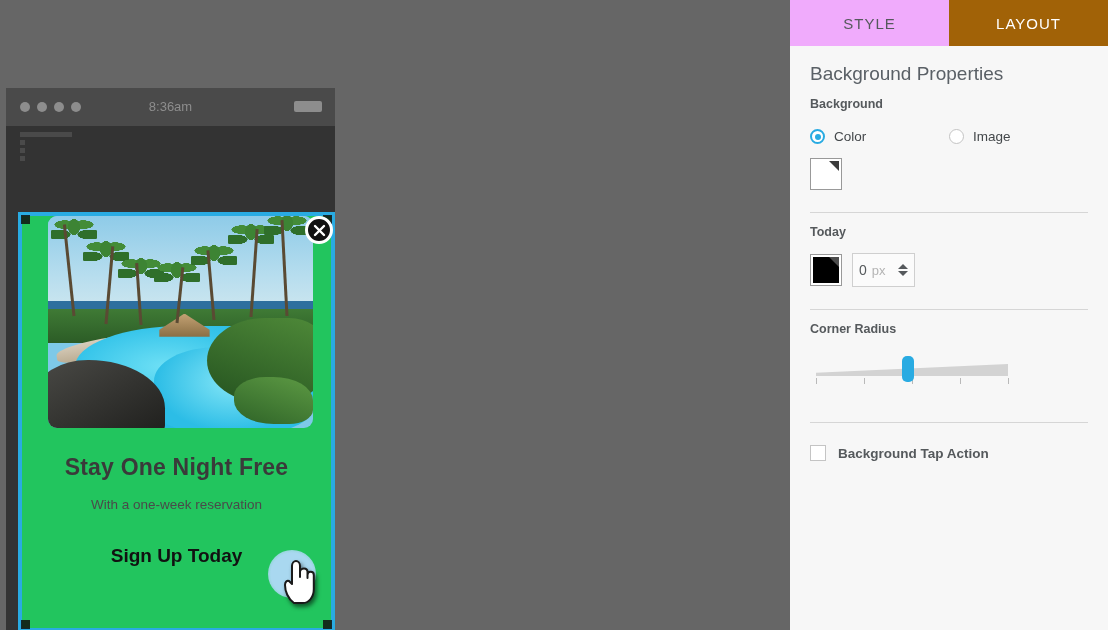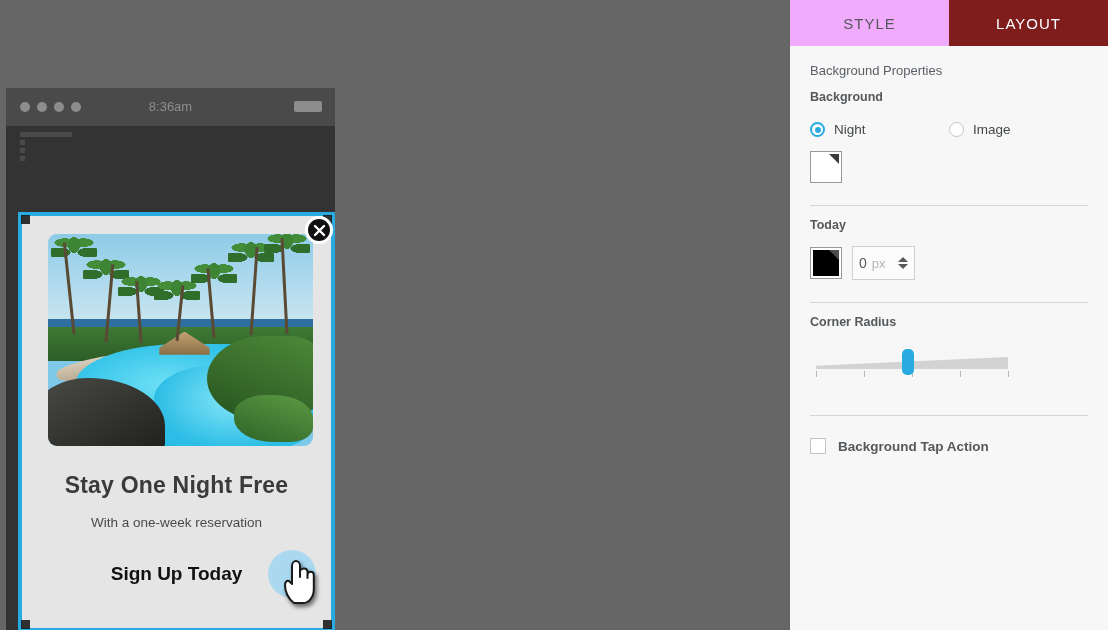--- a/index.html
+++ b/index.html
@@ -62,22 +62,22 @@
     position: absolute; width: 9px; height: 9px;
     background: #111; opacity: .85;
   }
   .handle.tl { left: -1px; top: -1px; }
   .handle.tr { right: -1px; top: -1px; }
   .handle.bl { left: -1px; bottom: -1px; }
   .handle.br { right: -1px; bottom: -1px; }
 
   #popup-inner {
     position: absolute; inset: 0;
-    background: #e5e5e5;
-    padding: 18px 26px 0 26px;
+    background: #22c55e;
+    padding: 0 26px 0 26px;
   }
 
   
   #hero {
     position: relative;
     width: 265px; height: 212px;
     border-radius: 9px;
     overflow: hidden;
     background: #7ec9e8;
   }
@@ -190,26 +190,26 @@
     position: absolute; right: 0; top: 0;
     width: 318px; height: 630px;
     background: #f7f7f7;
   }
   #tabs { display: flex; height: 46px; }
   .tab {
     flex: 1; display: flex; align-items: center; justify-content: center;
     font-size: 15px; letter-spacing: 1px;
   }
   .tab.active { background: #f0abfc; color: #55595c; }
-  .tab.inactive { background: #7f1d1d; color: #ffffff; }
+  .tab.inactive { background: #a16207; color: #ffffff; }
 
   #panel-body { padding: 0 20px; }
   #panel-title {
     margin-top: 17px;
-    font-size: 13px; color: #5a6066; font-weight: normal;
+    font-size: 19px; color: #5a6066; font-weight: normal;
   }
   .section-label {
     margin-top: 12px;
     font-size: 12.5px; font-weight: bold; color: #55595c;
   }
   .radio-row { display: flex; margin-top: 18px; }
   .radio-opt { display: flex; align-items: center; width: 140px; }
   .radio {
     width: 15px; height: 15px; border-radius: 50%;
     background: #fff; border: 1px solid #c4c4c4;
@@ -386,21 +386,21 @@
   </div>
 
   <div id="panel-body">
     <div id="panel-title">Background Properties</div>
 
     <div class="section-label">Background</div>
 
     <div class="radio-row">
       <label class="radio-opt">
         <span class="radio on"></span>
-        <span class="radio-label">Night</span>
+        <span class="radio-label">Color</span>
       </label>
       <label class="radio-opt">
         <span class="radio"></span>
         <span class="radio-label">Image</span>
       </label>
     </div>
 
     <div class="swatch">
       <div class="fill">
           <span class="corner"></span>

